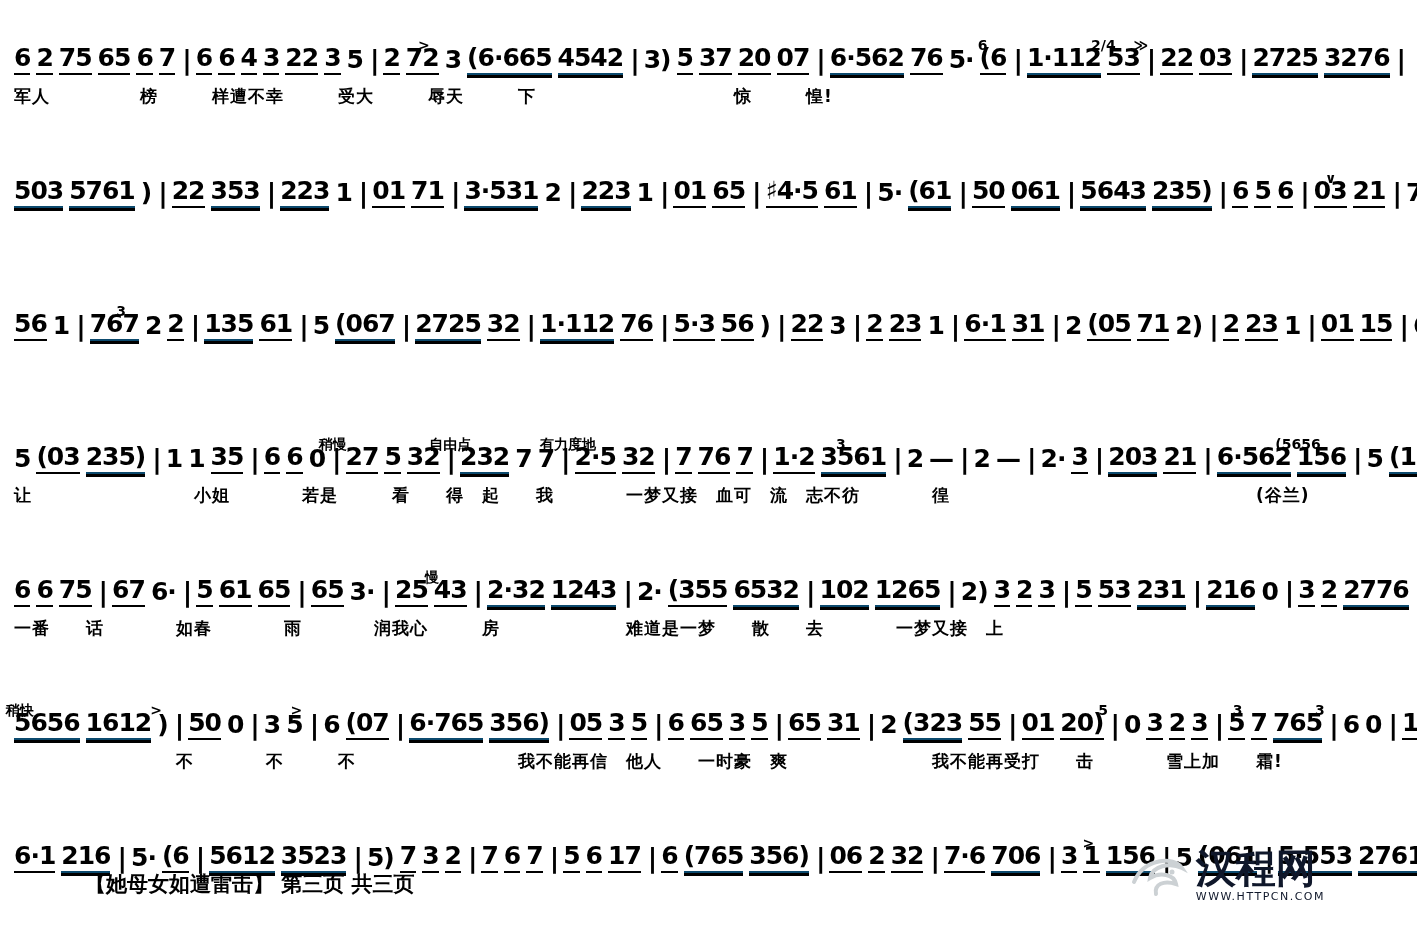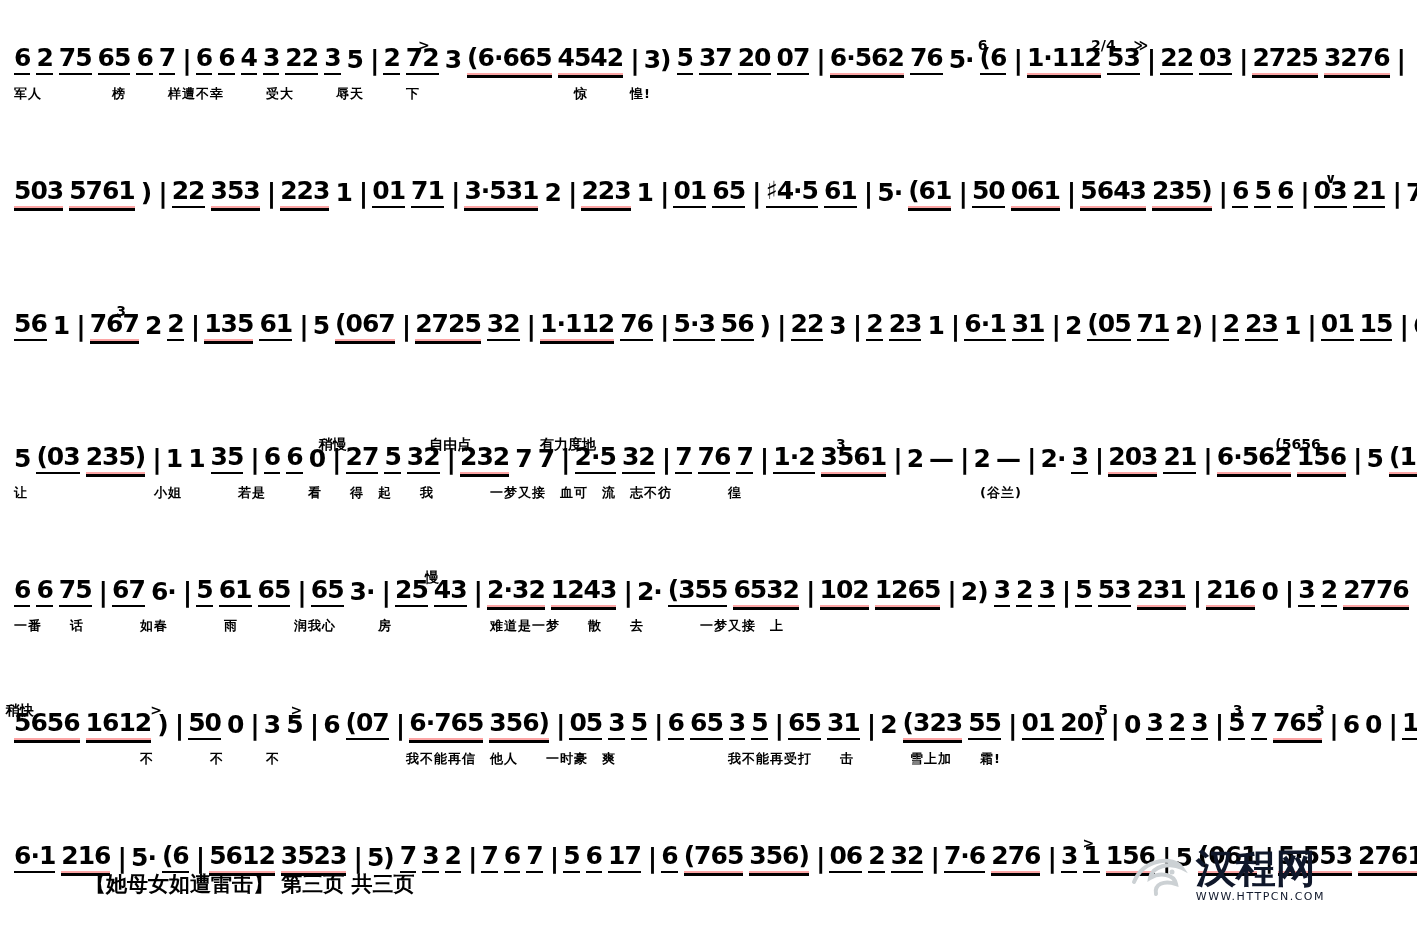--- a/index.html
+++ b/index.html
@@ -2,24 +2,24 @@
 <html lang="zh"><head>
 <meta charset="utf-8">
 <style>
   html,body{margin:0;padding:0;background:#ffffff;width:1417px;height:933px;overflow:hidden;}
   body{font-family:"DejaVu Sans",sans-serif;color:#000;position:relative;}
   .score{position:absolute;top:8px;left:0;width:1417px;}
   .system{position:relative;height:106px;padding-left:14px;}
   .notes{display:flex;align-items:flex-end;margin-top:27px;height:40px;}
   .note{font-weight:bold;font-size:25px;line-height:1;margin-right:6px;padding-bottom:3px;letter-spacing:-1px;white-space:nowrap;}
   .u1{border-bottom:2px solid #000;}
-  .u2{border-bottom:2px solid #fca5a5;box-shadow:0 3px 0 #000;}
+  .u2{border-bottom:2px solid #0c4a6e;box-shadow:0 3px 0 #000;}
   .bar{font-weight:bold;font-size:26px;line-height:1;margin:0 4px 2px 1px;}
   .ann{position:absolute;top:2px;font-size:14px;font-weight:bold;white-space:nowrap;}
-  .lyrics{font-size:13px;font-weight:bold;margin-top:10px;white-space:pre;letter-spacing:1px;}
+  .lyrics{font-size:17px;font-weight:bold;margin-top:10px;white-space:pre;letter-spacing:1px;}
   .footer{position:absolute;top:862px;left:0;width:1333px;height:70px;}
   .footer-title{position:absolute;left:85px;top:8px;font-size:21px;font-weight:bold;}
   .footer-credit{position:absolute;left:952px;top:12px;font-size:17px;font-weight:bold;letter-spacing:2px;}
   .watermark{position:absolute;right:8px;top:-14px;display:flex;align-items:center;color:#0f172a;}
   .wm-text{display:flex;flex-direction:column;align-items:flex-start;margin-left:6px;}
   .wm-name{font-size:40px;font-weight:bold;line-height:1;}
   .wm-url{font-size:11px;letter-spacing:1.5px;margin-top:2px;text-align:right;}
 </style>
 </head>
 <body>
@@ -365,21 +365,21 @@
         <span class="bar">|</span>
         <span class="note u1">6</span>
         <span class="note u2">(765</span>
         <span class="note u2">356)</span>
         <span class="bar">|</span>
         <span class="note u1">06</span>
         <span class="note u1">2</span>
         <span class="note u1">32</span>
         <span class="bar">|</span>
         <span class="note u1">7·6</span>
-        <span class="note u2">276</span>
+        <span class="note u2">706</span>
         <span class="bar">|</span>
         <span class="note u1">3</span>
         <span class="note u1">1</span>
         <span class="note u2">156</span>
         <span class="bar">|</span>
         <span class="note u0">5</span>
         <span class="note u2">(061</span>
         <span class="bar">|</span>
         <span class="note u2">5·553</span>
         <span class="note u2">2761</span>

